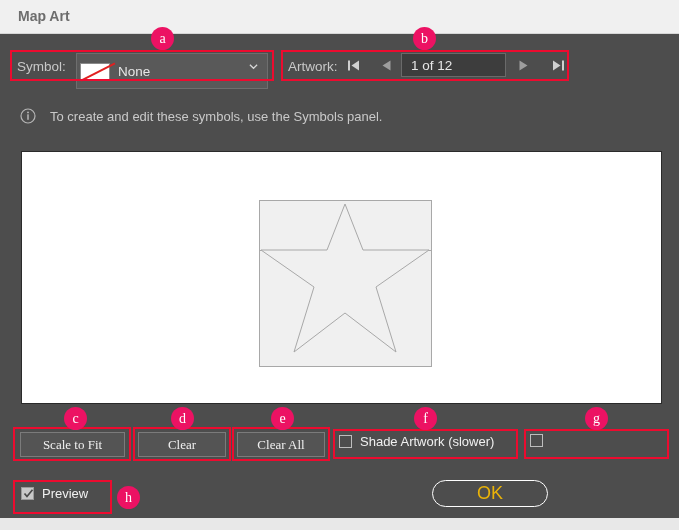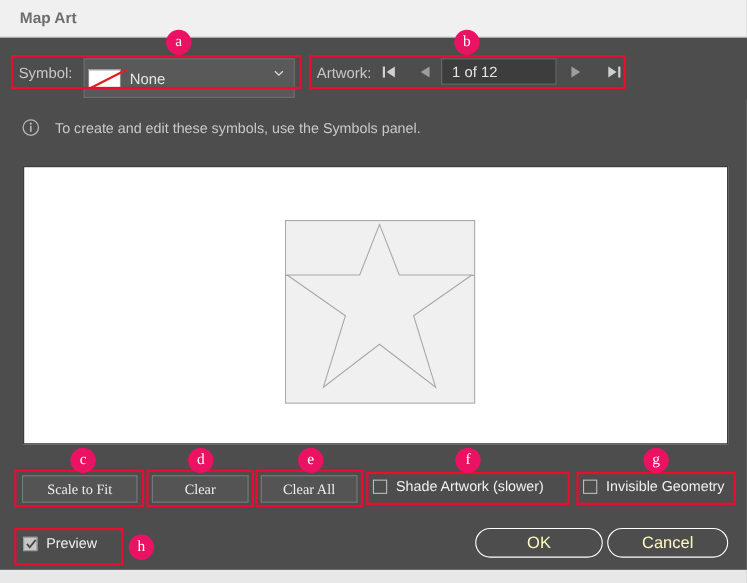--- a/index.html
+++ b/index.html
@@ -201,21 +201,21 @@
     padding: 0;
   }
   .btn-scale  { left: 20px;  top: 432px; width: 105px; }
   .btn-clear  { left: 138px; top: 432px; width: 88px;  }
   .btn-clearall { left: 237px; top: 432px; width: 88px; }
 
   
   .cb-row {
     position: absolute;
     display: flex;
-    align-items: flex-end;
+    align-items: center;
   }
   .cb-shade   { left: 339px; top: 434px; }
   .cb-invis   { left: 530px; top: 434px; }
   .cb-preview { left: 21px;  top: 486px; }
 
   .box {
     width: 13px;
     height: 13px;
     box-sizing: border-box;
     background: #4d4d4d;
@@ -242,22 +242,22 @@
   }
 
   
   .pill {
     position: absolute;
     top: 480px;
     height: 27px;
     border-radius: 14px;
     border: 1px solid #ffffff;
     background: transparent;
-    color: #fef9c3;
-    font-size: 15px;
+    color: #eab308;
+    font-size: 18px;
     font-family: "Liberation Sans", sans-serif;
     display: flex;
     align-items: center;
     justify-content: center;
     white-space: nowrap;
     box-sizing: border-box;
   }
   .pill-ok     { left: 432px; width: 116px; }
   .pill-cancel { left: 552px; width: 110px; }
 
@@ -370,34 +370,32 @@
   <button class="btn btn-clearall">Clear All</button>
   <button class="btn btn-clear">Clear</button>
 
   <div class="cb-row cb-shade">
     <div class="box"></div>
     <div class="cb-label">Shade Artwork (slower)</div>
   </div>
 
   <div class="cb-row cb-invis">
     <div class="box"></div>
-    <div class="cb-label">Invisible Geometry</div>
   </div>
 
   <div class="cb-row cb-preview">
     <div class="box checked">
       <svg class="check-mark" viewBox="0 0 11 11">
         <path d="M1.5 5.5 L4 8.5 L9.5 1.8" fill="none" stroke="#4a4a4a" stroke-width="1.7"></path>
       </svg>
     </div>
     <div class="cb-label">Preview</div>
   </div>
 
   <button class="pill pill-ok">OK</button>
-  <button class="pill pill-cancel">Cancel</button>
 
   <div class="bottom-strip"></div>
 
   <div class="anno-box" style="left:10px;  top:50px;  width:264px; height:31px;"></div>
   <div class="anno-box" style="left:281px; top:50px;  width:288px; height:31px;"></div>
   <div class="anno-box" style="left:13px;  top:427px; width:118px; height:34px;"></div>
   <div class="anno-box" style="left:133px; top:427px; width:98px;  height:34px;"></div>
   <div class="anno-box" style="left:232px; top:427px; width:98px;  height:34px;"></div>
   <div class="anno-box" style="left:333px; top:429px; width:185px; height:30px;"></div>
   <div class="anno-box" style="left:524px; top:429px; width:145px; height:30px;"></div>

